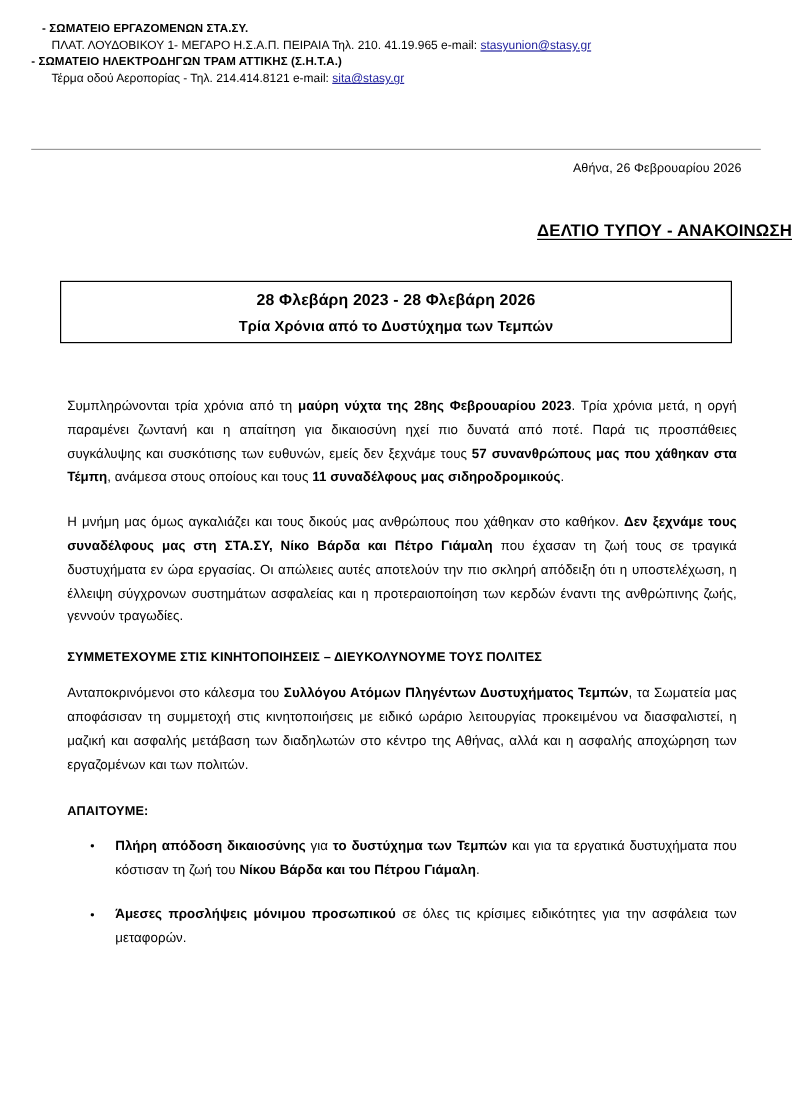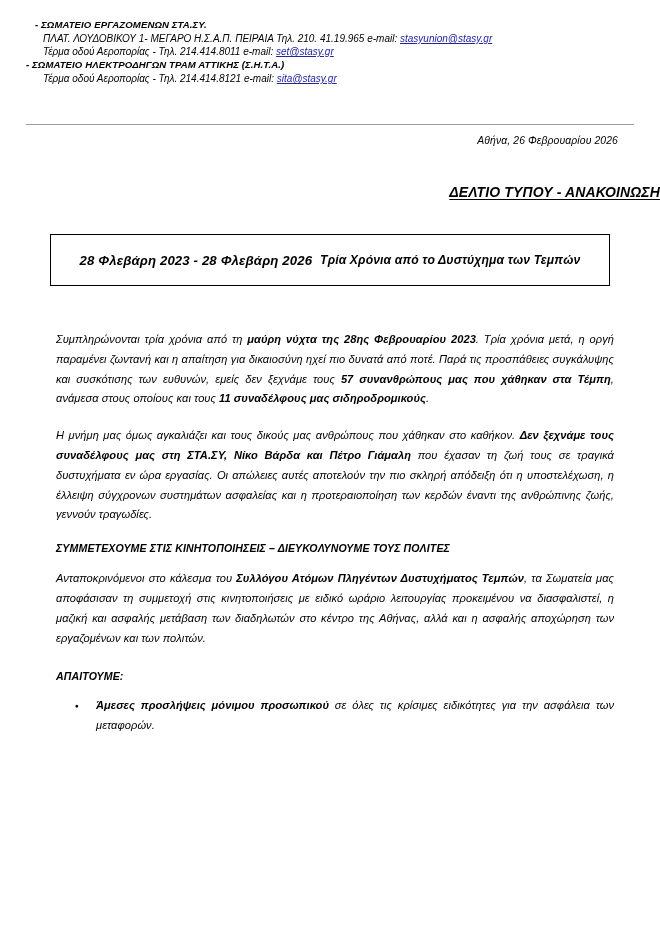--- a/index.html
+++ b/index.html
@@ -13,21 +13,20 @@
     color: #000000;
   }
   .page {
     position: relative;
     width: 660px;
     height: 862px;
     margin: 0 auto;
     background: #ffffff;
     overflow: hidden;
     box-sizing: border-box;
-    font-style: italic;
   }
 
   
   .letterhead {
     position: absolute;
     left: 0;
     top: 18px;
     width: 660px;
     padding: 0 28px 0 26px;
     box-sizing: border-box;
@@ -90,21 +89,21 @@
   
   .hl-box {
     position: absolute;
     left: 50px;
     top: 234px;
     width: 560px;
     height: 52px;
     border: 1.2px solid #000000;
     box-sizing: border-box;
     display: flex;
-    flex-direction: row;
+    flex-direction: column;
     justify-content: center;
     align-items: center;
     gap: 8px;
   }
   .hl-line1 {
     font-size: 13.2px;
     font-weight: bold;
     letter-spacing: 0.01em;
   }
   .hl-line2 {
@@ -211,21 +210,20 @@
 <div class="page">
 
   <div class="letterhead">
 
     <div class="org-block">
       <div class="org-name indent-dash">-  ΣΩΜΑΤΕΙΟ ΕΡΓΑΖΟΜΕΝΩΝ  ΣΤΑ.ΣΥ.</div>
       <div class="org-sub"><span>ΠΛΑΤ. ΛΟΥΔΟΒΙΚΟΥ 1- ΜΕΓΑΡΟ Η.Σ.Α.Π. ΠΕΙΡΑΙΑ  Τηλ. 210. 41.19.965 e-mail: </span><a class="mail-link" href="#">stasyunion@stasy.gr</a></div>
     </div>
 
     <div class="org-block">
-      <div class="org-sub"><span>Τέρμα οδού Αεροπορίας - Τηλ. 214.414.8011 e-mail: </span><a class="mail-link" href="#">set@stasy.gr</a></div>
     </div>
 
     <div class="org-block">
       <div class="org-name">- ΣΩΜΑΤΕΙΟ ΗΛΕΚΤΡΟΔΗΓΩΝ ΤΡΑΜ ΑΤΤΙΚΗΣ (Σ.Η.Τ.Α.)</div>
       <div class="org-sub"><span>Τέρμα οδού Αεροπορίας - Τηλ. 214.414.8121 e-mail: </span><a class="mail-link" href="#">sita@stasy.gr</a></div>
     </div>
 
   </div>
 
   <div class="rule"></div>
@@ -248,20 +246,21 @@
     <div class="section-head">ΣΥΜΜΕΤΕΧΟΥΜΕ ΣΤΙΣ ΚΙΝΗΤΟΠΟΙΗΣΕΙΣ – ΔΙΕΥΚΟΛΥΝΟΥΜΕ ΤΟΥΣ ΠΟΛΙΤΕΣ</div>
 
     <p class="para"><span>Ανταποκρινόμενοι στο κάλεσμα του </span><b>Συλλόγου Ατόμων Πληγέντων Δυστυχήματος Τεμπών</b><span>, τα Σωματεία μας αποφάσισαν τη συμμετοχή στις κινητοποιήσεις με ειδικό ωράριο λειτουργίας προκειμένου να διασφαλιστεί, η μαζική και ασφαλής μετάβαση των διαδηλωτών στο κέντρο της Αθήνας, αλλά και η ασφαλής αποχώρηση των εργαζομένων και των πολιτών.</span></p>
 
     <div class="schedule">
     </div>
 
     <div class="demand-label">ΑΠΑΙΤΟΥΜΕ:</div>
 
     <ul class="demands">
+      <li><b>Πλήρη απόδοση δικαιοσύνης</b><span> για </span><b>το δυστύχημα των Τεμπών</b><span> και για τα εργατικά δυστυχήματα που κόστισαν τη ζωή του </span><b>Νίκου Βάρδα και του Πέτρου Γιάμαλη</b><span>.</span></li>
       <li><b>Άμεσες προσλήψεις μόνιμου προσωπικού</b><span> σε όλες τις κρίσιμες ειδικότητες  για την ασφάλεια των μεταφορών.</span></li>
     </ul>
 
   </div>
 
   <div class="footer-rule"></div>
   <div class="footer-text">Σελίδα 1 από 2</div>
 
 </div>
 

